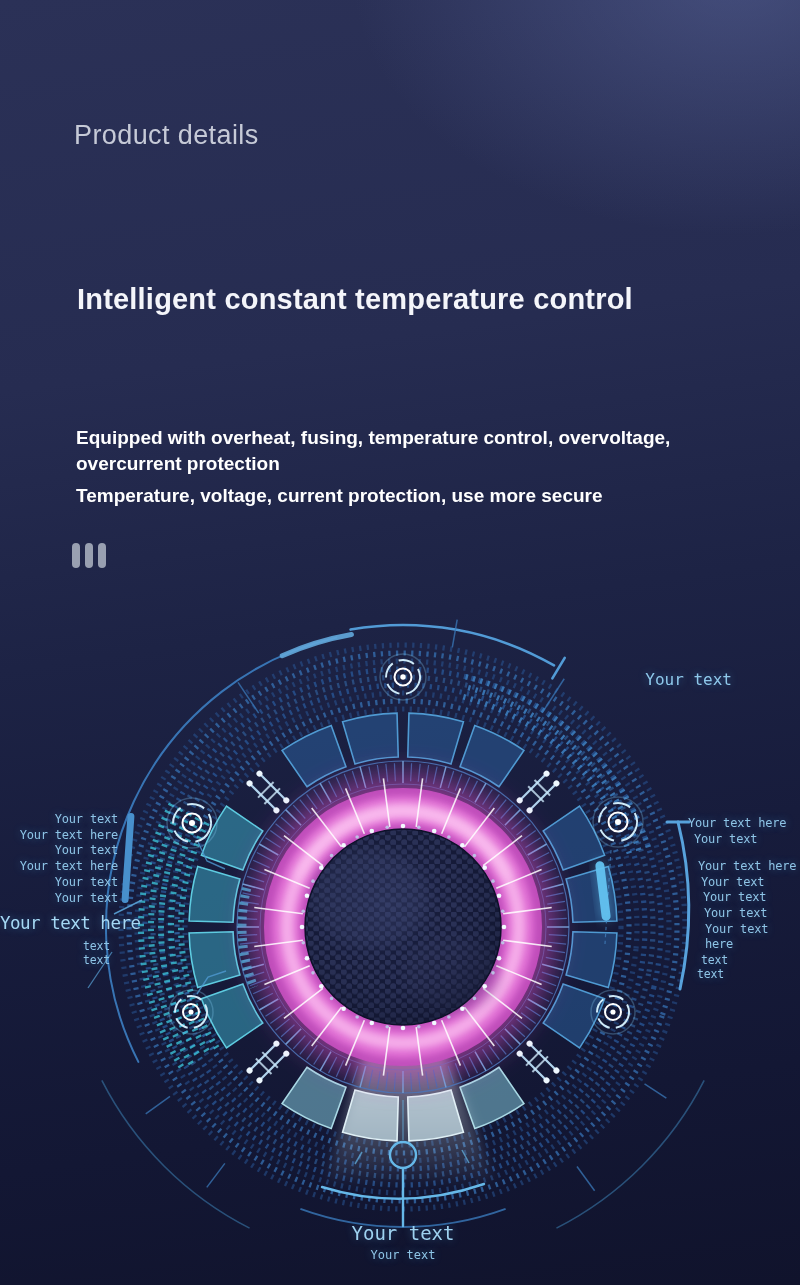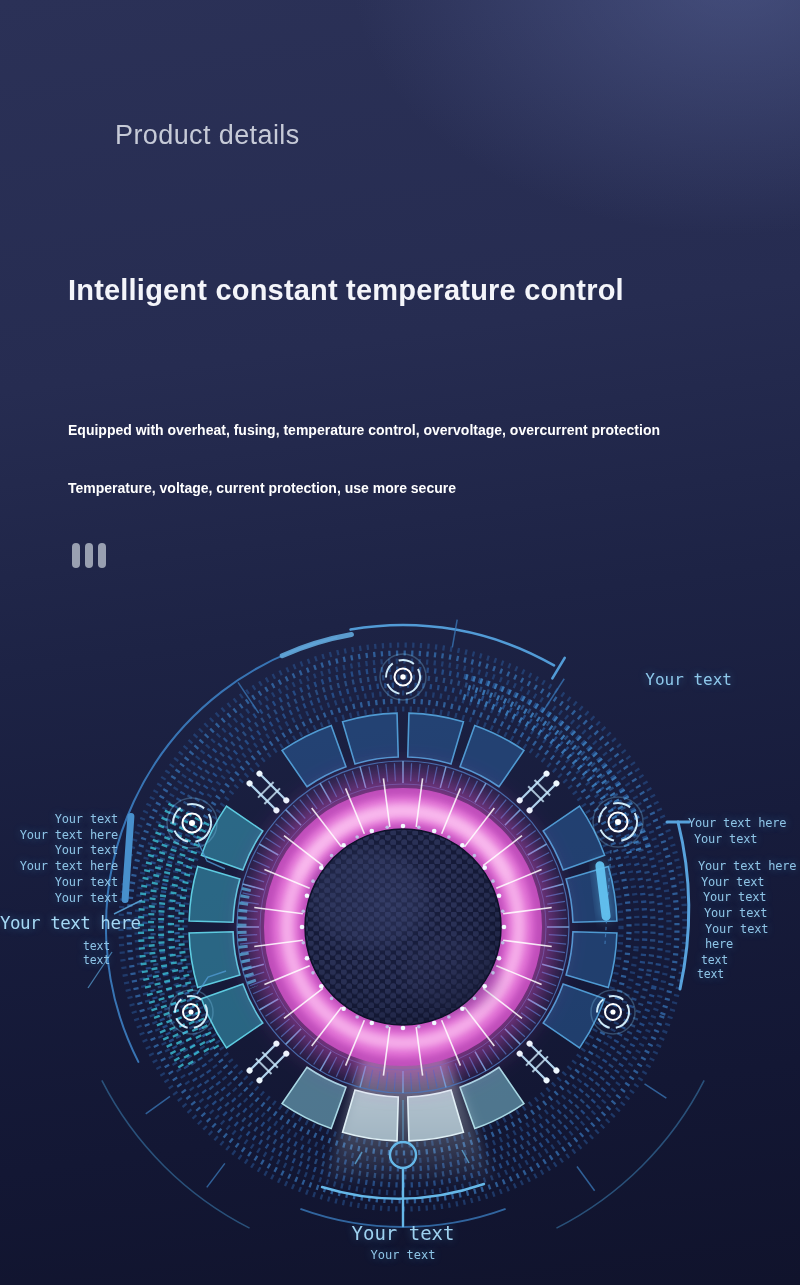--- a/index.html
+++ b/index.html
@@ -3,24 +3,24 @@
 <meta charset="utf-8">
 <style>
   html,body{margin:0;padding:0;background:#10142c;}
   body{width:800px;height:1285px;overflow:hidden;font-family:"Liberation Sans",sans-serif;}
   .page{position:relative;width:800px;height:1285px;
     background:
       radial-gradient(ellipse 620px 420px at 92% -2%, rgba(104,118,176,.42), rgba(104,118,176,0) 62%),
       linear-gradient(172deg,#2b3157 0%,#262c51 28%,#1d2345 48%,#171c3c 66%,#131734 84%,#10132c 100%);
   }
   .abs{position:absolute;}
-  .eyebrow{left:74px;top:120px;font-size:27px;font-weight:500;color:#c6cad7;letter-spacing:.4px;margin-left:41px;}
+  .eyebrow{left:74px;top:120px;font-size:27px;font-weight:500;color:#c6cad7;letter-spacing:.4px;}
   .title{left:68px;top:212px;font-size:40px;font-weight:700;color:#ffffff;letter-spacing:.3px;margin:0;}
-  .subtitle{left:68px;top:274px;font-size:29px;font-weight:700;color:#f4f5fa;letter-spacing:.2px;margin:0;}
-  .feat{left:68px;max-width:620px;font-size:14px;font-weight:700;color:#ffffff;line-height:26px;margin:0;}
+  .subtitle{left:68px;top:274px;font-size:29px;font-weight:700;color:#f4f5fa;letter-spacing:.2px;margin:9px;}
+  .feat{left:68px;max-width:620px;font-size:19px;font-weight:700;color:#ffffff;line-height:26px;margin:8px;}
   .f1{top:417px;}
   .f2{top:475px;}
   .grip{left:72px;top:543px;display:flex;gap:5px;}
   .grip span{display:block;width:8px;height:25px;border-radius:4px;background:#99a0b1;}
   #hud-svg{position:absolute;left:0;top:600px;}
   .hudtxt{font-family:"DejaVu Sans Mono","Liberation Mono",monospace;color:#8ec4e6;
           text-shadow:0 0 8px rgba(80,170,235,.45);}
   .temp{left:542px;top:662px;width:190px;text-align:right;line-height:1;}
   .tline{padding-right:30px;white-space:nowrap;}
   .tval{font-size:50px;color:#73c2ee;letter-spacing:2px;}

